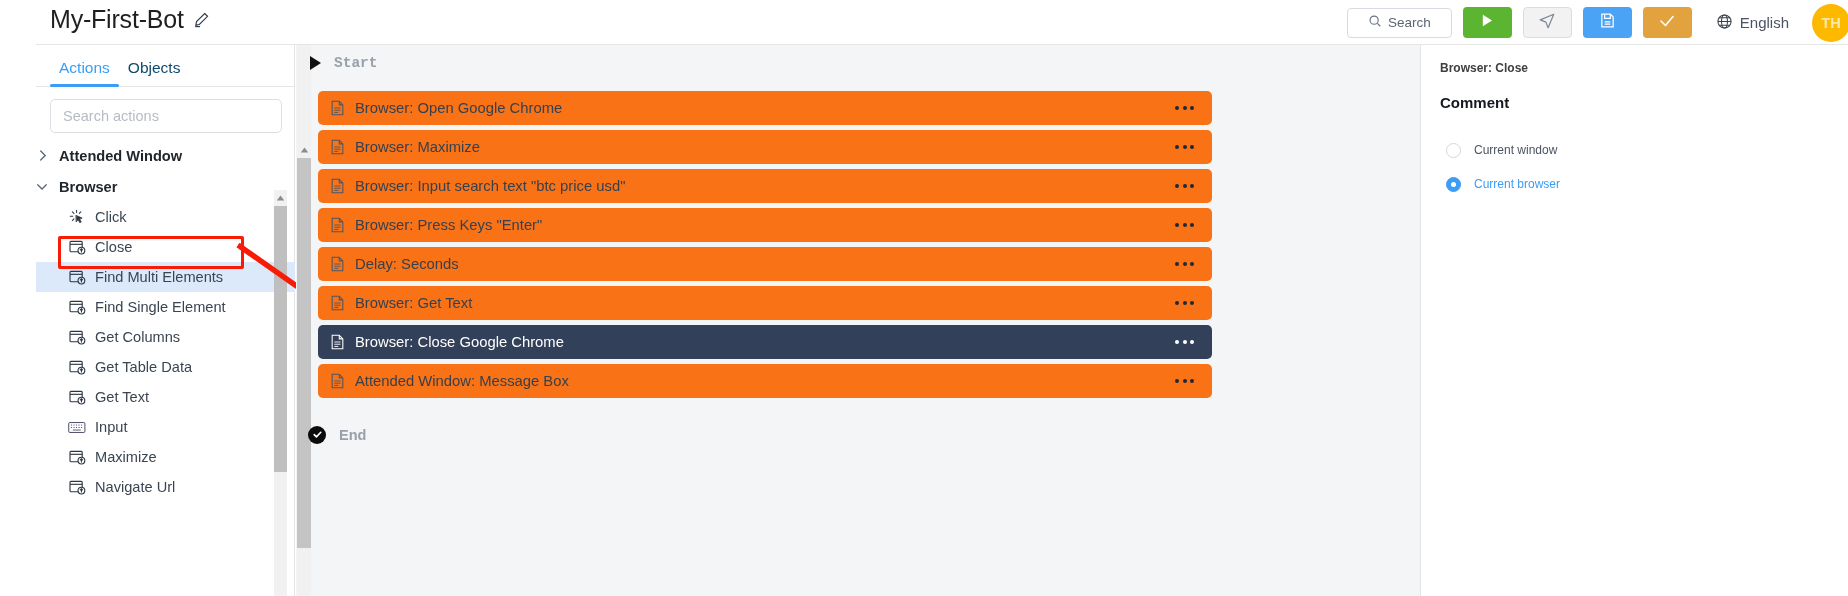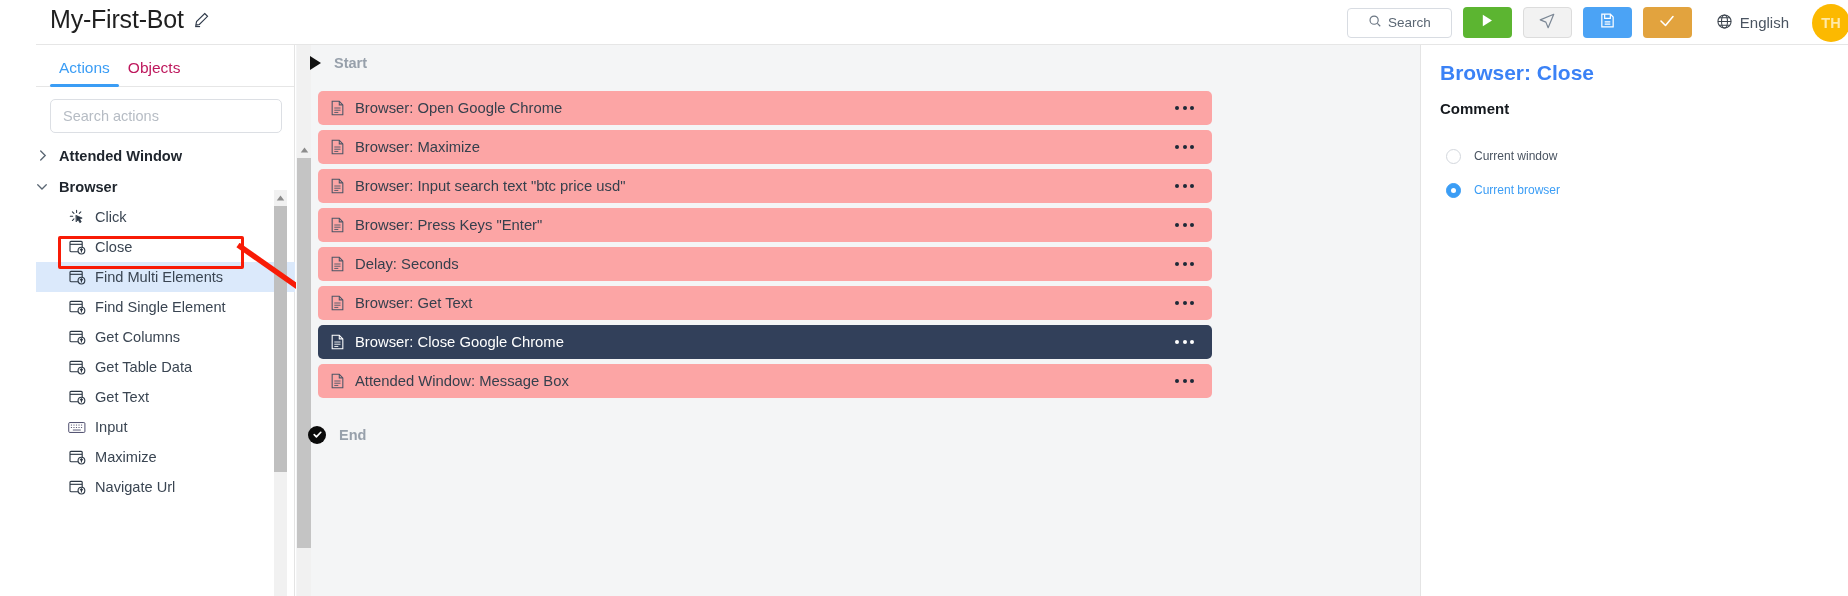--- a/index.html
+++ b/index.html
@@ -72,21 +72,21 @@
   .sidebar {
     position: absolute; left: 0; top: 45px; width: 259px; height: 551px;
     background: #ffffff; border-right: 1px solid #e4e4e4;
   }
   .tabs {
     height: 42px; display: flex; align-items: flex-end; gap: 0;
     border-bottom: 1px solid #e6e6e6; padding-left: 14px;
   }
   .tab {
     font-size: 15.5px; padding: 0 9px 9px 9px; cursor: pointer;
-    color: #be185d; position: relative;
+    color: #0c4a6e; position: relative;
   }
   .tab.active { color: #3b9df5; }
   .tab.active::after {
     content:""; position:absolute; left:0; right:0; bottom:-1px; height:3px;
     background:#3b9df5; border-radius:2px;
   }
   .search-actions-wrap { padding: 12px 14px 0 14px; }
   .search-actions {
     width: 232px; height: 34px; border: 1px solid #dcdfe4; border-radius: 5px;
     background:#fff; padding: 0 12px; font-size: 14.5px; color: #3f4a57;
@@ -139,41 +139,41 @@
     position:absolute; left: 260px; top: 45px; width: 1125px; height: 551px;
     background: #f4f5f6;
     border-right: 1px solid #e4e4e4;
   }
   .node-row {
     position:absolute; left: 0; width: 1125px;
   }
   .start-row {
     display:flex; align-items:center; gap:13px;
     height: 35px; padding-left: 14px;
-    font-size: 14.5px; font-weight: bold; color:#97a0ab;
+    font-size: 14.5px; font-weight: bold; color:#97a0ab;font-family:Liberation Mono, monospace;
   }
   .tri {
     width:0;height:0;border-top:7px solid transparent;border-bottom:7px solid transparent;
     border-left:11px solid #111;
   }
   .end-row {
     display:flex; align-items:center; gap:13px;
     height: 35px; padding-left: 12px;
     font-size: 14.5px; font-weight: bold; color:#97a0ab;
   }
   .end-dot {
     width:18px;height:18px;border-radius:50%;background:#0b0b0b;
     display:flex;align-items:center;justify-content:center;
   }
 
   .step-list { position:absolute; left: 22px; top: 46px; width: 894px; }
   .step {
     position:relative;
     height: 34px; margin-bottom: 5px;
-    background:#fca5a5; border-radius: 5px;
+    background:#f97316; border-radius: 5px;
     display:flex; align-items:center;
     padding-left: 12px;
     font-size: 14.8px; color:#36404d;
     cursor: pointer;
   }
   .step.selected { background:#32405a; color:#ffffff; }
   .step .doc-ic { margin-right: 10px; display:flex; align-items:center; }
   .dots {
     position:absolute; right: 18px; top: 0; bottom: 0;
     display:flex; align-items:center; gap: 3.5px; cursor:pointer;
@@ -192,21 +192,21 @@
     position:absolute; left: 1px; top: 97px; width: 14px; height: 16px;
     background:#f1f1f1; display:flex;align-items:center;justify-content:center;
   }
 
   
   .props {
     position:absolute; left: 1386px; top: 45px; width: 462px; height: 551px;
     background:#ffffff; padding: 16px 18px 0 18px;
   }
   .props-title-row { display:flex; align-items:flex-start; justify-content:space-between; }
-  .props-title { font-size: 21px; font-weight: bold; color:#3b82f6; }
+  .props-title { font-size: 12px; font-weight: bold; color:#404040; }
   .help-ic {
     width:15px;height:15px;border-radius:50%;background:#6e7884;color:#fff;
     font-size:11px;font-weight:bold;display:flex;align-items:center;justify-content:center;
     cursor:pointer; flex:0 0 15px; margin-top:3px; font-family:"Liberation Serif", serif;
   }
   .props-desc {
     margin-top: 14px; font-size: 14.3px; color: #76808c;
   }
   .field-label-row {
     margin-top: 14px; display:flex; align-items:center; justify-content:space-between;

